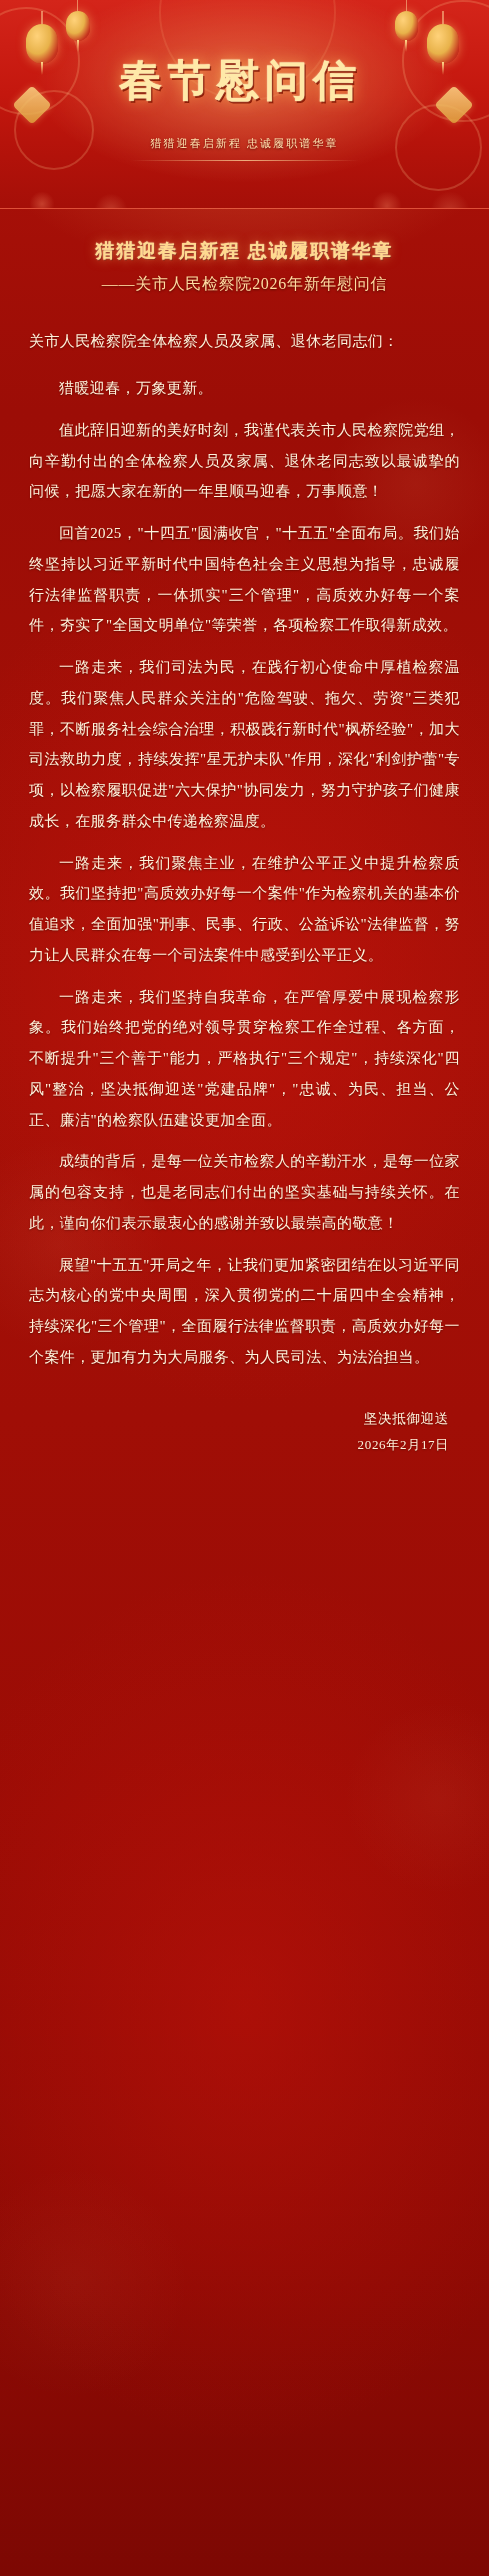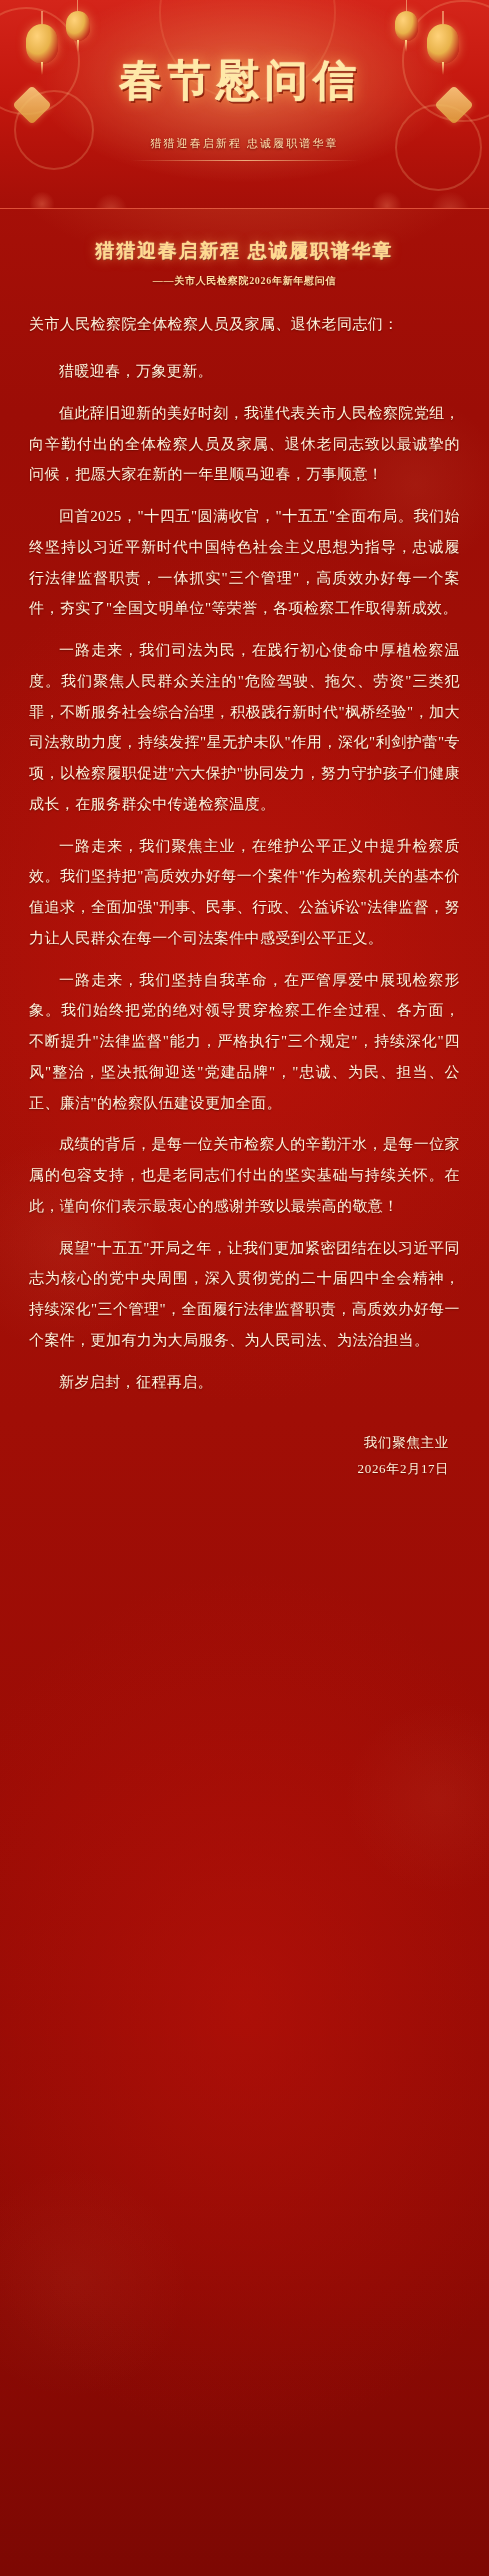--- a/index.html
+++ b/index.html
@@ -161,26 +161,25 @@
     font-size: 18.7px;
     font-weight: bold;
     letter-spacing: 2.1px;
     color: #ffd98f;
     text-shadow: 0 0 1.4px #fff0cb, 0.7px 1.4px 0 #7c1404, 0 0 11px rgba(255,180,90,.6);
     margin: 4.2px 0 9.7px 0;
     line-height: 1.5;
   }
   .doc-subtitle {
     text-align: center;
-    font-size: 10px;
+    font-size: 16px;
     color: #ffdca2;
     letter-spacing: 0.7px;
-    margin-bottom: 21px;
+    margin-bottom: 31px;
     text-shadow: 0 0.7px 2.1px rgba(80,8,2,.85);
-    font-weight: bold;
   }
   .para {
     font-size: 15px;
     line-height: 2.05;
     color: #fff3dc;
     text-align: justify;
     text-justify: inter-ideograph;
     margin: 0 0 11px 0;
     text-shadow: 0 0.7px 1.4px rgba(90,12,4,.75);
     letter-spacing: 0.4px;
@@ -241,26 +240,25 @@
     <div class="doc-title">猎猎迎春启新程 忠诚履职谱华章</div>
     <div class="doc-subtitle">——关市人民检察院2026年新年慰问信</div>
 
     <p class="para salutation">关市人民检察院全体检察人员及家属、退休老同志们：</p>
     <p class="para greet">猎暖迎春，万象更新。</p>
 
     <p class="para indent">值此辞旧迎新的美好时刻，我谨代表关市人民检察院党组，向辛勤付出的全体检察人员及家属、退休老同志致以最诚挚的问候，把愿大家在新的一年里顺马迎春，万事顺意！</p>
     <p class="para indent">回首2025，"十四五"圆满收官，"十五五"全面布局。我们始终坚持以习近平新时代中国特色社会主义思想为指导，忠诚履行法律监督职责，一体抓实"三个管理"，高质效办好每一个案件，夯实了"全国文明单位"等荣誉，各项检察工作取得新成效。</p>
     <p class="para indent">一路走来，我们司法为民，在践行初心使命中厚植检察温度。我们聚焦人民群众关注的"危险驾驶、拖欠、劳资"三类犯罪，不断服务社会综合治理，积极践行新时代"枫桥经验"，加大司法救助力度，持续发挥"星无护未队"作用，深化"利剑护蕾"专项，以检察履职促进"六大保护"协同发力，努力守护孩子们健康成长，在服务群众中传递检察温度。</p>
     <p class="para indent">一路走来，我们聚焦主业，在维护公平正义中提升检察质效。我们坚持把"高质效办好每一个案件"作为检察机关的基本价值追求，全面加强"刑事、民事、行政、公益诉讼"法律监督，努力让人民群众在每一个司法案件中感受到公平正义。</p>
-    <p class="para indent">一路走来，我们坚持自我革命，在严管厚爱中展现检察形象。我们始终把党的绝对领导贯穿检察工作全过程、各方面，不断提升"法律监督"能力，严格执行"三个规定"，持续深化"四风"整治，坚决抵御迎送"党建品牌"，"忠诚、为民、担当、公正、廉洁"的检察队伍建设更加全面。</p>
+    <p class="para indent">一路走来，我们坚持自我革命，在严管厚爱中展现检察形象。我们始终把党的绝对领导贯穿检察工作全过程、各方面，不断提升"三个善于"能力，严格执行"三个规定"，持续深化"四风"整治，坚决抵御迎送"党建品牌"，"忠诚、为民、担当、公正、廉洁"的检察队伍建设更加全面。</p>
     <p class="para indent">成绩的背后，是每一位关市检察人的辛勤汗水，是每一位家属的包容支持，也是老同志们付出的坚实基础与持续关怀。在此，谨向你们表示最衷心的感谢并致以最崇高的敬意！</p>
     <p class="para indent">展望"十五五"开局之年，让我们更加紧密团结在以习近平同志为核心的党中央周围，深入贯彻党的二十届四中全会精神，持续深化"三个管理"，全面履行法律监督职责，高质效办好每一个案件，更加有力为大局服务、为人民司法、为法治担当。</p>
 
-    <p class="para indent">新岁启封，征程再启。</p>
 
     <div class="signature">
-      <div class="sign-org">我们聚焦主业</div>
+      <div class="sign-org">坚决抵御迎送</div>
       <div class="sign-date">2026年2月17日</div>
     </div>
 
   </div>
 </div>
 
 
 </body></html>

